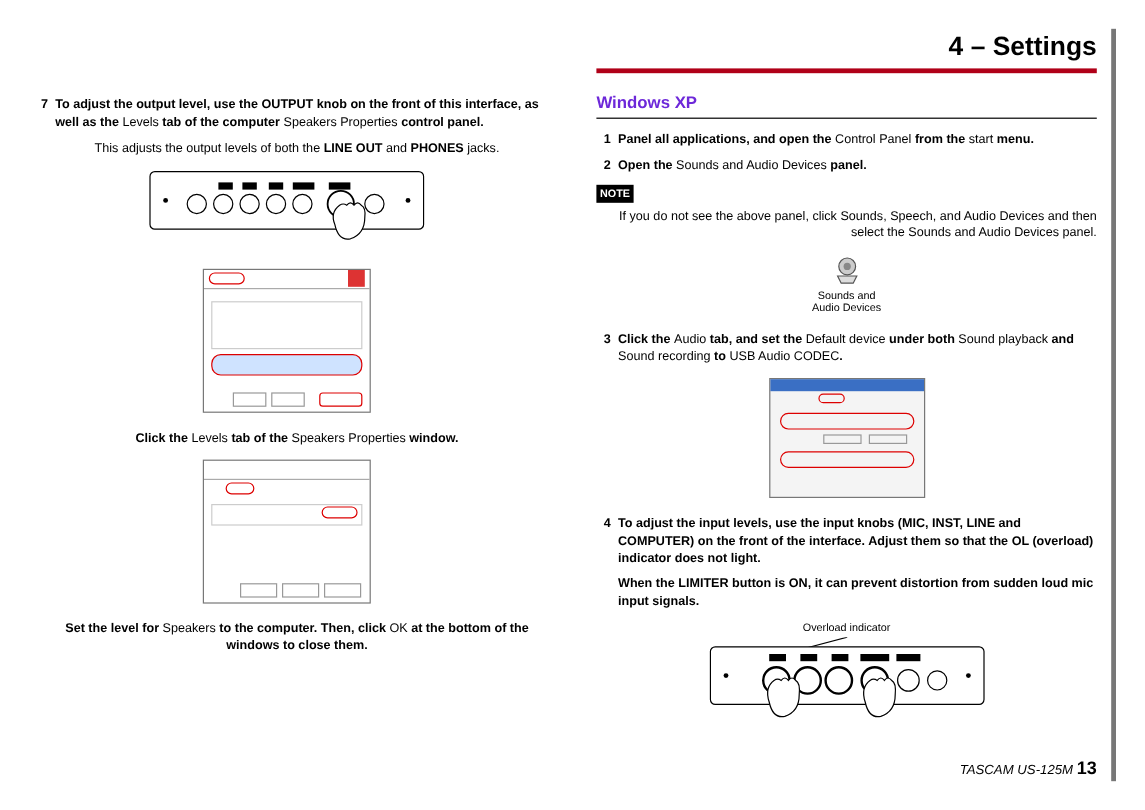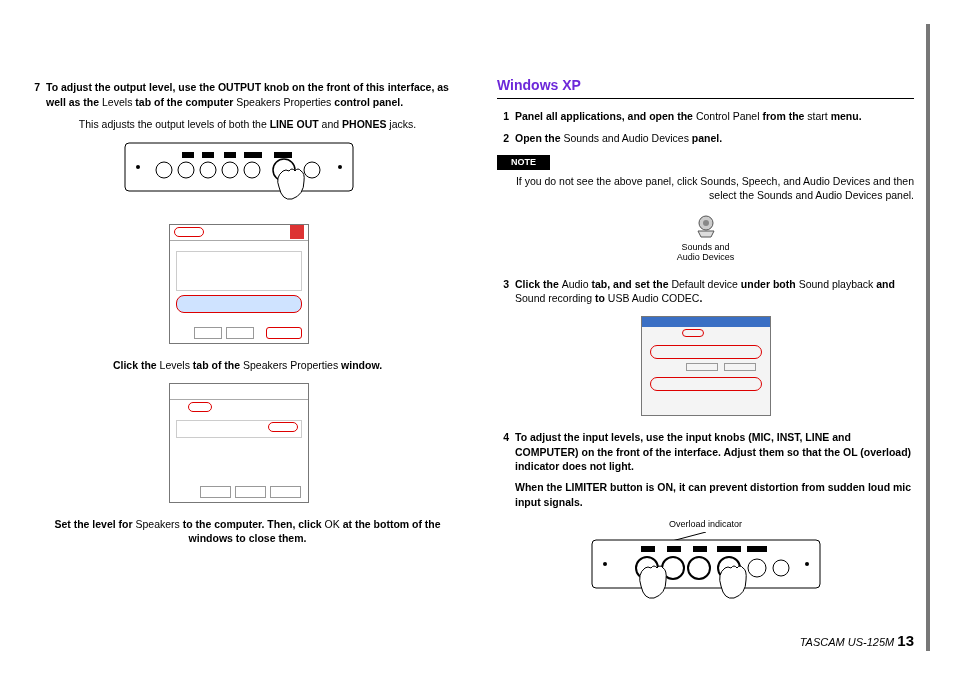--- a/index.html
+++ b/index.html
@@ -55,21 +55,21 @@
   .step-n { width: 18px; font-weight: bold; text-align: right; padding-right: 6px; flex-shrink:0; }
   .step-b { flex: 1; }
   .step-sub { margin-left: 18px; margin-bottom: 10px; text-align: center; }
 
   .note-tag {
     display: inline-block;
     background: #000;
     color: #fff;
     font-size: 9px;
     font-weight: bold;
-    padding: 1px 14px;
+    padding: 1px 3px;
     margin-bottom: 4px;
   }
 
   b { font-weight: bold; }
 
   .fig {
     display: flex;
     justify-content: center;
     margin: 10px 0 14px 0;
   }
@@ -174,20 +174,23 @@
         </div>
       </div>
     </div>
 
     <div class="step-sub">
       <b>Set the level for </b><span>Speakers</span><b> to the computer. Then, click </b><span>OK</span><b> at the bottom of the windows to close them.</b>
     </div>
   </div>
 
   <div class="col col-right">
+    <div class="header-band">
+      <h1>4 – Settings</h1>
+    </div>
 
     <div class="right-body">
       <div class="section-h">Windows XP</div>
 
       <div class="step">
         <div class="step-n">1</div>
         <div class="step-b">
           <b>Panel all applications, and open the </b><span>Control Panel</span><b> from the </b><span>start</span><b> menu.</b>
         </div>
       </div>

